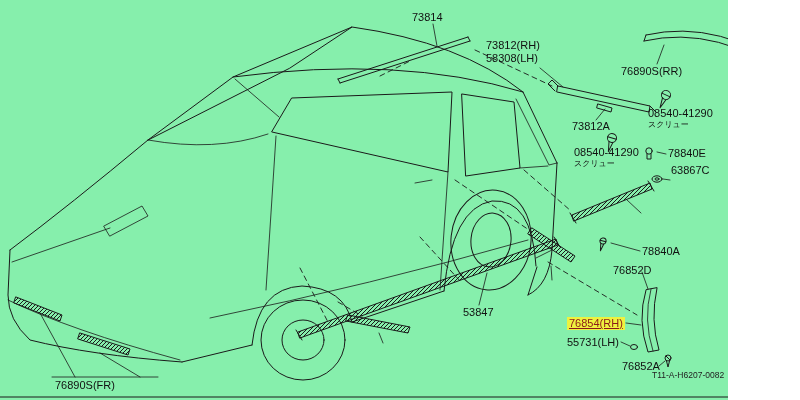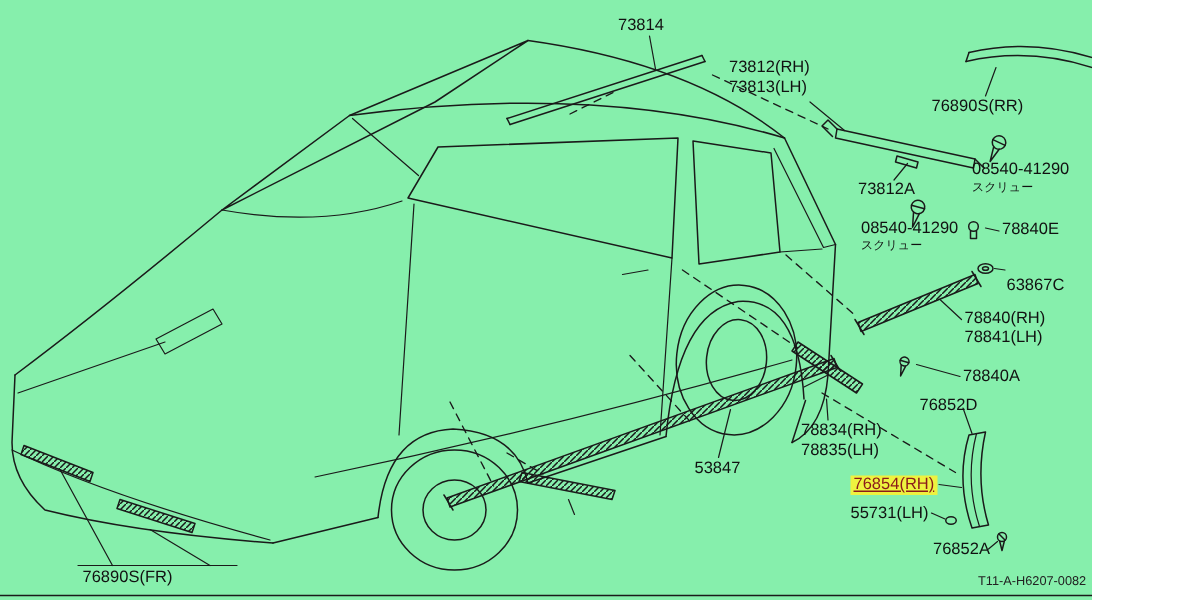--- a/index.html
+++ b/index.html
@@ -200,21 +200,21 @@
 
     <line x1="0" y1="397" x2="800" y2="397"></line>
   </svg>
 
   <div class="plabel" style="left:412px;top:11px">
     <span>73814</span>
   </div>
 
   <div class="plabel" style="left:486px;top:39px">
     <span>73812(RH)</span>
-    <span>73813(LH)</span>
+    <span>58308(LH)</span>
   </div>
 
   <div class="plabel" style="left:621px;top:65px">
     <span>76890S(RR)</span>
   </div>
 
   <div class="plabel" style="left:572px;top:120px">
     <span>73812A</span>
   </div>
 
@@ -225,41 +225,33 @@
 
   <div class="plabel" style="left:574px;top:146px">
     <span>08540-41290</span>
     <span class="jp">スクリュー</span>
   </div>
 
   <div class="plabel" style="left:668px;top:147px">
     <span>78840E</span>
   </div>
 
-  <div class="plabel" style="left:671px;top:184px">
+  <div class="plabel" style="left:671px;top:164px">
     <span>63867C</span>
   </div>
 
-  <div class="plabel" style="left:643px;top:206px">
-    <span>78840(RH)</span>
-    <span>78841(LH)</span>
-  </div>
 
   <div class="plabel" style="left:642px;top:245px">
     <span>78840A</span>
   </div>
 
   <div class="plabel" style="left:613px;top:264px">
     <span>76852D</span>
   </div>
 
-  <div class="plabel" style="left:534px;top:281px">
-    <span>78834(RH)</span>
-    <span>78835(LH)</span>
-  </div>
 
   <div class="plabel" style="left:463px;top:306px">
     <span>53847</span>
   </div>
 
   <div class="plabel" style="left:567px;top:317px">
     <span class="hl">76854(RH)</span>
   </div>
 
   <div class="plabel" style="left:567px;top:336px">
@@ -268,17 +260,17 @@
 
   <div class="plabel" style="left:622px;top:360px">
     <span>76852A</span>
   </div>
 
 
   <div class="plabel" style="left:55px;top:379px">
     <span>76890S(FR)</span>
   </div>
 
-  <div class="plabel code" style="left:652px;top:382px">
+  <div class="plabel code" style="left:652px;top:370px">
     <span>T11-A-H6207-0082</span>
   </div>
 
 </div>
 
 </body></html>

